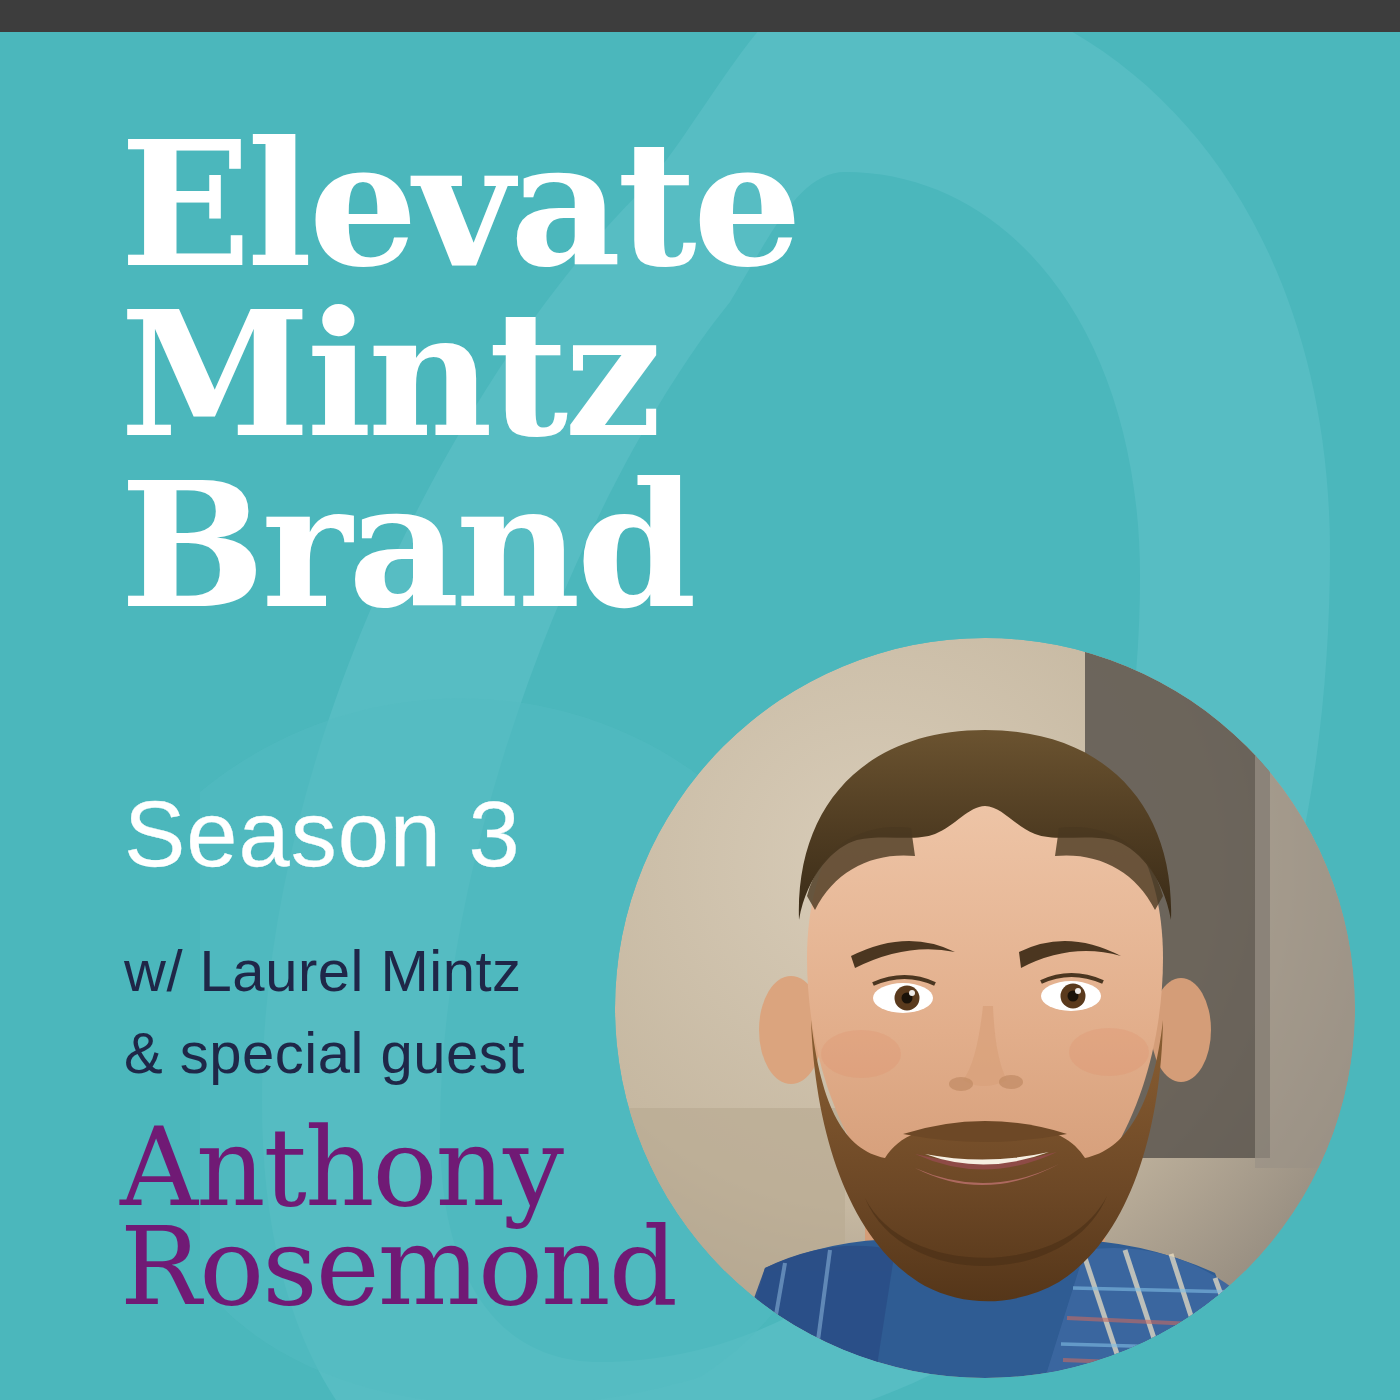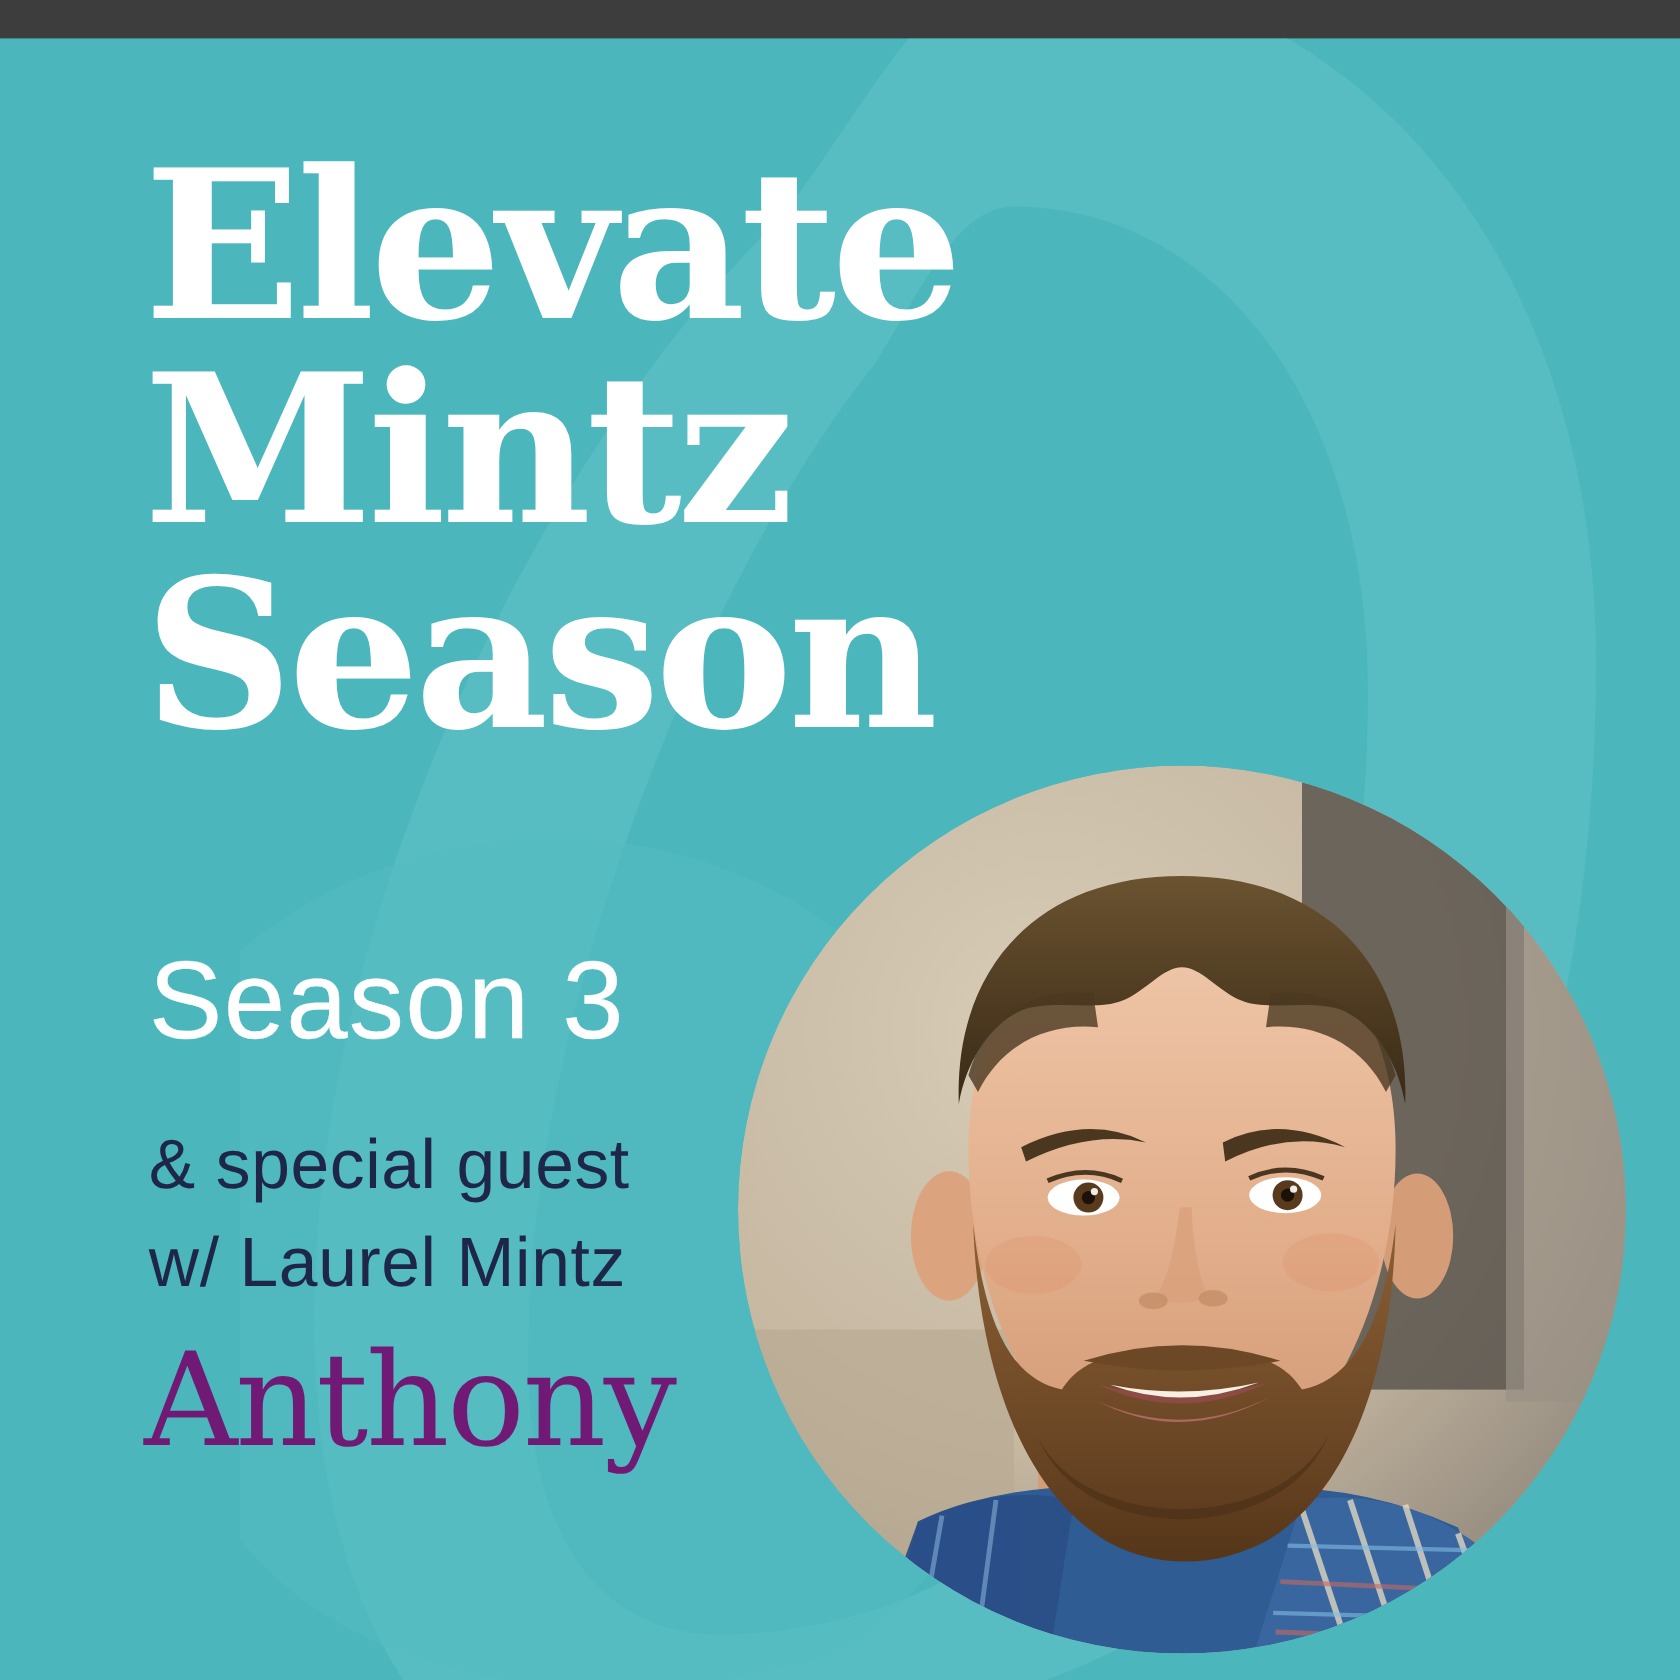--- a/index.html
+++ b/index.html
@@ -249,28 +249,29 @@
         <ellipse cx="494" cy="414" rx="40" ry="24" fill="#e0906c" opacity="0.28"></ellipse>
       </g>
     </svg>
   </div>
 
   <div class="textstack">
 
     <h1 class="title">
       <span class="ln">Elevate</span>
       <span class="ln">Mintz</span>
-      <span class="ln">Season</span>
+      <span class="ln">Brand</span>
     </h1>
 
     <div class="season">Season 3</div>
 
     <div class="hosts">
+      <span class="ln">w/ Laurel Mintz</span>
       <span class="ln">&amp; special guest</span>
-      <span class="ln">w/ Laurel Mintz</span>
     </div>
 
     <div class="guest">
       <span class="ln">Anthony</span>
+      <span class="ln">Rosemond</span>
     </div>
 
   </div>
 </div>
 
 </body></html>

